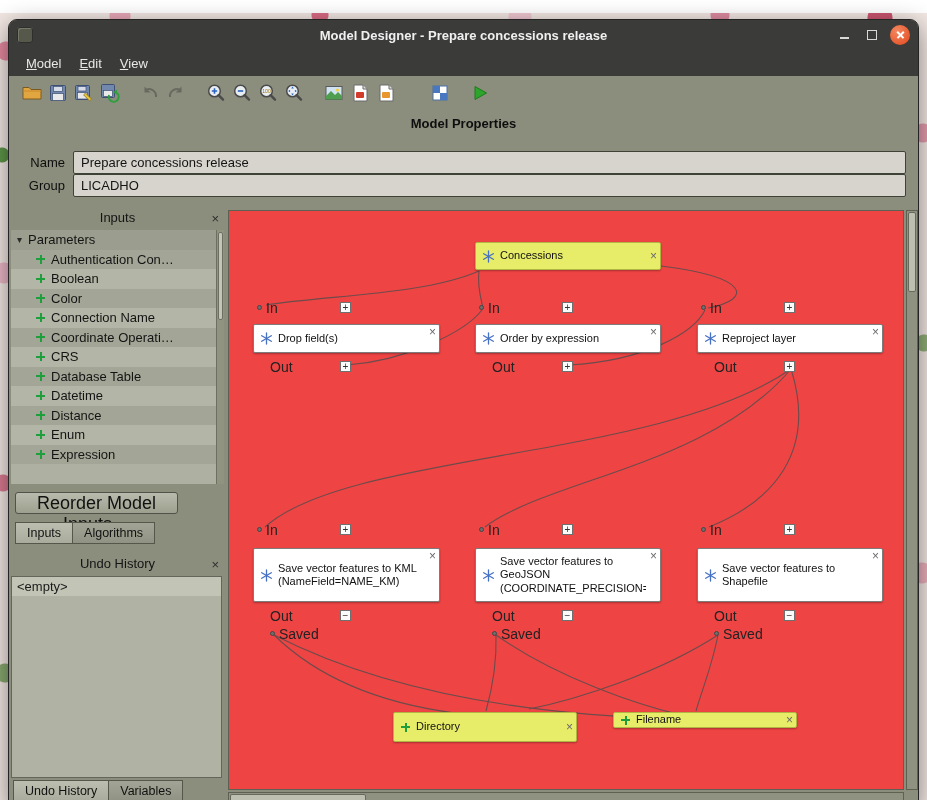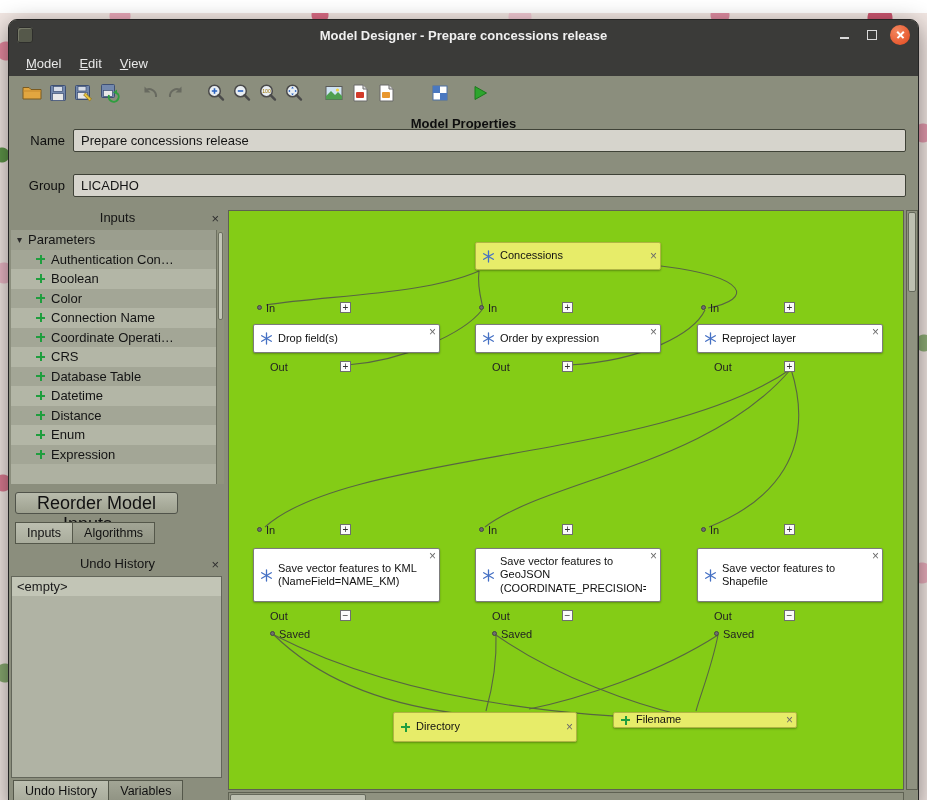--- a/index.html
+++ b/index.html
@@ -109,42 +109,42 @@
   .tab + .tab { border-left:none; }
   .tab.active { background:linear-gradient(#bcbfb0,#a9ac9c); }
 
   .undolist { position:absolute; top:366px; left:0; right:2px; height:202px;
               background:#b0b3a4; border:1px solid #63665a; }
   .emptyrow { height:19px; background:#c2c5b6; display:flex; align-items:center; padding-left:5px;
               font-size:13px; color:#1a1a1a; }
 
   
   .canvas-wrap { position:absolute; left:219px; top:190px; width:690px; height:594px; }
-  .canvas { position:absolute; left:0; top:0; width:676px; height:580px; background:#84cc16;
+  .canvas { position:absolute; left:0; top:0; width:676px; height:580px; background:#ef4444;
             border:1px solid #5e6152; overflow:hidden; }
   .links { position:absolute; left:0; top:0; }
   .vscroll { position:absolute; right:0; top:0; width:12px; height:580px; background:#8f9280; border:1px solid #5e6152; }
   .vthumb { position:absolute; left:1px; right:1px; top:1px; height:80px; background:#bdc0b1;
             border:1px solid #666a5c; border-radius:2px; }
   .hscroll { position:absolute; left:0; bottom:0; height:12px; width:676px; background:#8f9280; border:1px solid #5e6152; }
   .hthumb { position:absolute; top:1px; bottom:1px; left:1px; width:136px; background:#bdc0b1;
             border:1px solid #666a5c; border-radius:2px; }
 
   .node { position:absolute; display:flex; align-items:center; gap:5px; padding:0 14px 0 6px;
           font-size:11px; color:#111; border-radius:2px; box-shadow:0 1px 2px rgba(0,0,0,.3); }
   .node.algo { background:#ffffff; border:1px solid #7c7c7c; }
   .node.inputn { background:#e7ec69; border:1px solid #b0b544; }
   .n-label { flex:1; line-height:1.2; overflow:hidden; }
   .one-line .n-label { white-space:nowrap; text-overflow:ellipsis; }
   .n-close { position:absolute; right:3px; font-size:12px; color:#6b6b6b; line-height:10px; }
   .n-close.topright { top:2px; }
   .n-close.center { top:50%; transform:translateY(-50%); }
   .n-ico { flex:none; display:flex; align-items:center; }
 
-  .io { position:absolute; display:flex; align-items:center; gap:4px; font-size:11px; color:#222; height:13px; }
+  .io { position:absolute; display:flex; align-items:center; gap:4px; font-size:14px; color:#222; height:13px; }
   .dotc { width:5px; height:5px; border-radius:50%; background:#6e6e6e; border:1px solid #454545; flex:none; }
   .exp { position:absolute; width:11px; height:11px; background:#fafafa; border:1px solid #6f6f6f;
          font-size:10px; line-height:9px; text-align:center; color:#333; }
 </style>
 </head>
 <body>
 
 <div class="screen">
   <div class="window">
 
@@ -269,21 +269,21 @@
       </div>
       <div class="tgap"></div>
       <div class="tbtn">
         <svg width="22" height="22" viewBox="0 0 22 22">
             <path d="M6 4.5L17.5 11 6 17.5z" fill="#2da52d" stroke="#1c7a1c"></path>
           </svg>
       </div>
     </div>
 
     <div class="props-heading">Model Properties</div>
-    <div class="frow" style="top:108px;">
+    <div class="frow" style="top:130px;">
       <label>Name</label>
       <input value="Prepare concessions release" style="">
     </div>
     <div class="frow" style="top:153px;">
       <label>Group</label>
       <input value="LICADHO" style="">
     </div>
 
     <div class="leftdock">
       <div class="dock-title">

